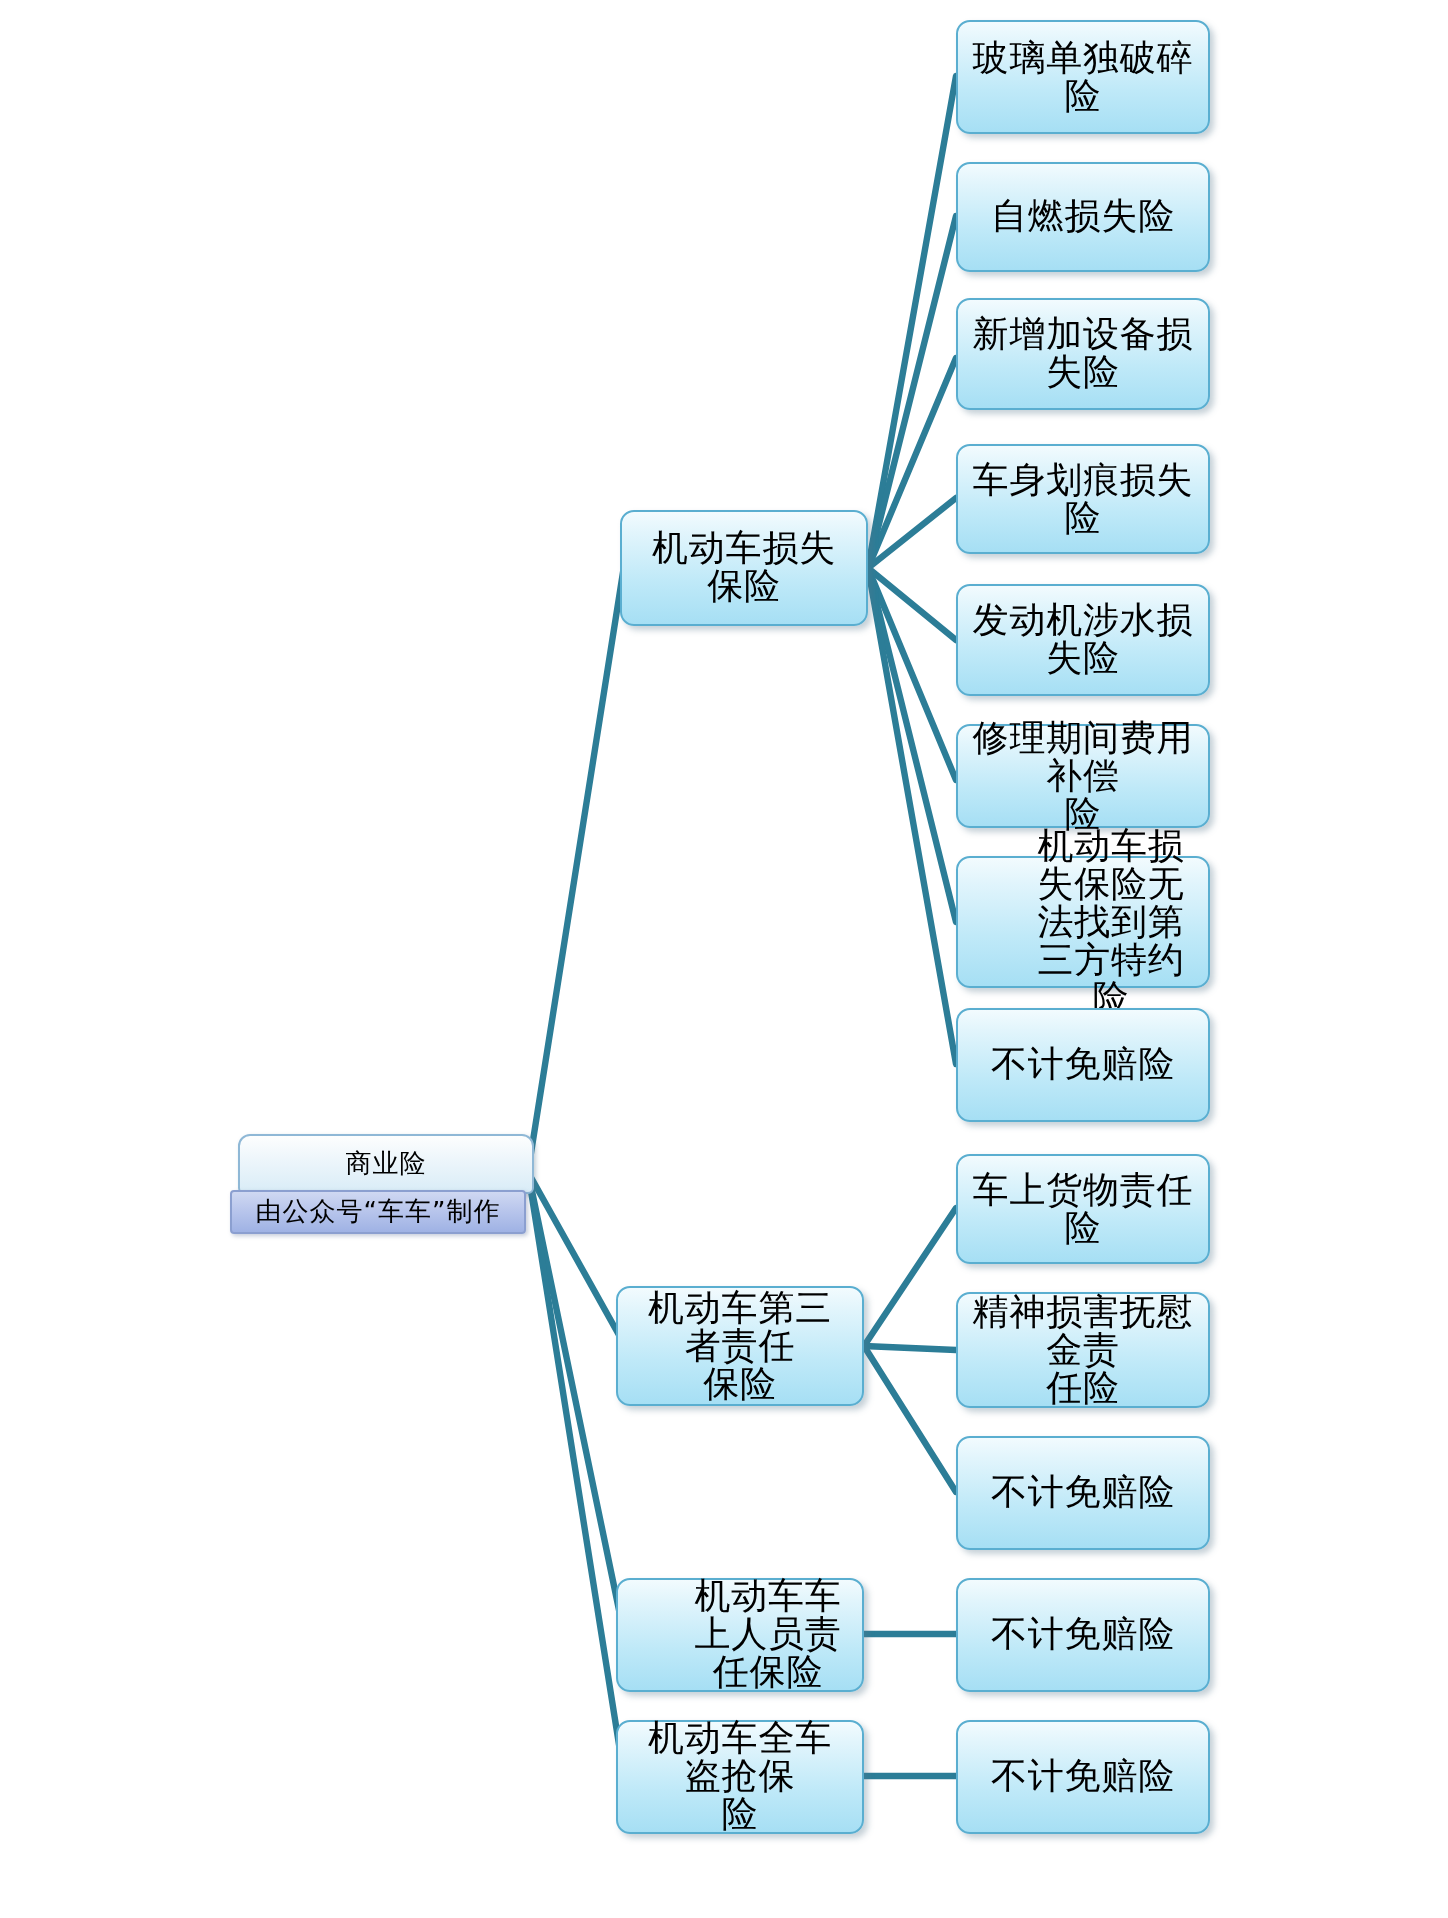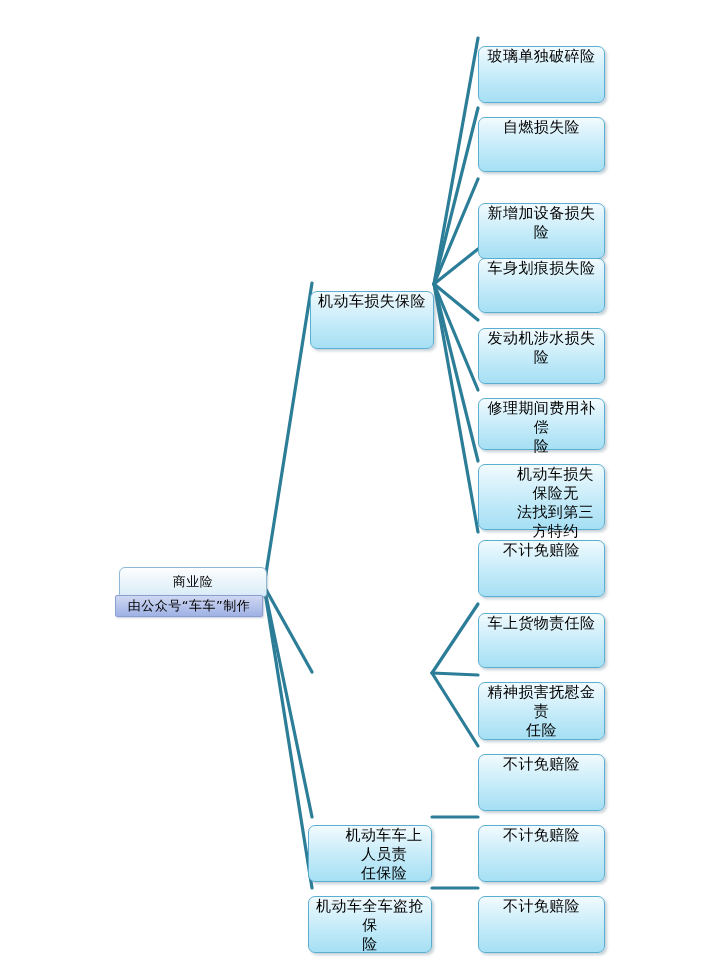--- a/index.html
+++ b/index.html
@@ -33,29 +33,28 @@
   }
 
   .node {
     position: absolute;
     box-sizing: border-box;
     border: 1px solid #5aaed0;
     border-radius: 7px;
     background: linear-gradient(to bottom, #f2fbfe 0%, #e2f5fc 18%, #bfe9f8 62%, #a6dff4 100%);
     box-shadow: 2px 2px 3px rgba(90,120,140,0.35);
     display: flex;
-    align-items: flex-start;
+    align-items: center;
     justify-content: center;
     text-align: center;
     color: #000000;
-    font-size: 15px;
+    font-size: 18px;
     line-height: 19px;
     letter-spacing: 0.4px;
     z-index: 5;
-    margin-top: 36px;
   }
 
   .node .txt {
     display: block;
     padding: 0 6px;
     white-space: pre-line;
   }
 
   
   #root-node {
@@ -132,40 +131,44 @@
     </div>
     <div class="root-sub">
       <span>由公众号“车车”制作</span>
     </div>
   </div>
 
   <div class="node" style="left:310px; top:255px; width:124px; height:58px;">
     <span class="txt">机动车损失保险</span>
   </div>
 
+  <div class="node" style="left:308px; top:643px; width:124px; height:60px;">
+    <span class="txt">机动车第三者责任
+保险</span>
+  </div>
 
   <div class="node" style="left:308px; top:789px; width:124px; height:57px;padding-left:28px;">
     <span class="txt">机动车车上人员责
 任保险</span>
   </div>
 
   <div class="node" style="left:308px; top:860px; width:124px; height:57px;">
     <span class="txt">机动车全车盗抢保
 险</span>
   </div>
 
   <div class="node" style="left:478px; top:10px; width:127px; height:57px;">
     <span class="txt">玻璃单独破碎险</span>
   </div>
 
   <div class="node" style="left:478px; top:81px; width:127px; height:55px;">
     <span class="txt">自燃损失险</span>
   </div>
 
-  <div class="node" style="left:478px; top:167px; width:127px; height:56px;">
+  <div class="node" style="left:478px; top:149px; width:127px; height:56px;">
     <span class="txt">新增加设备损失险</span>
   </div>
 
   <div class="node" style="left:478px; top:292px; width:127px; height:56px;">
     <span class="txt">发动机涉水损失险</span>
   </div>
 
   <div class="node" style="left:478px; top:222px; width:127px; height:55px;">
     <span class="txt">车身划痕损失险</span>
   </div>

